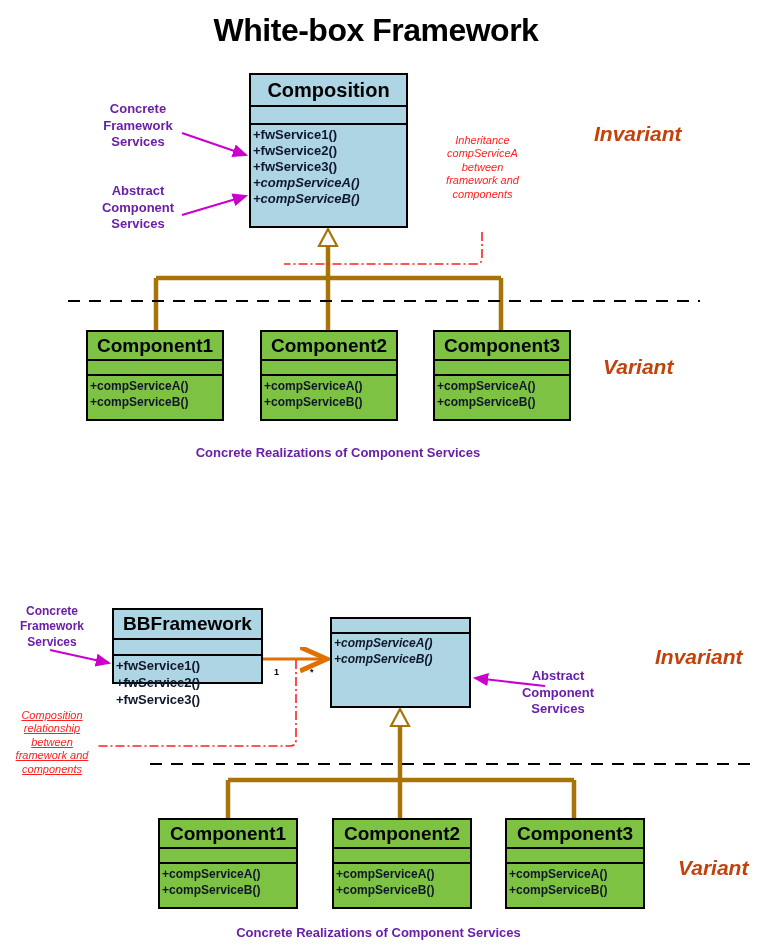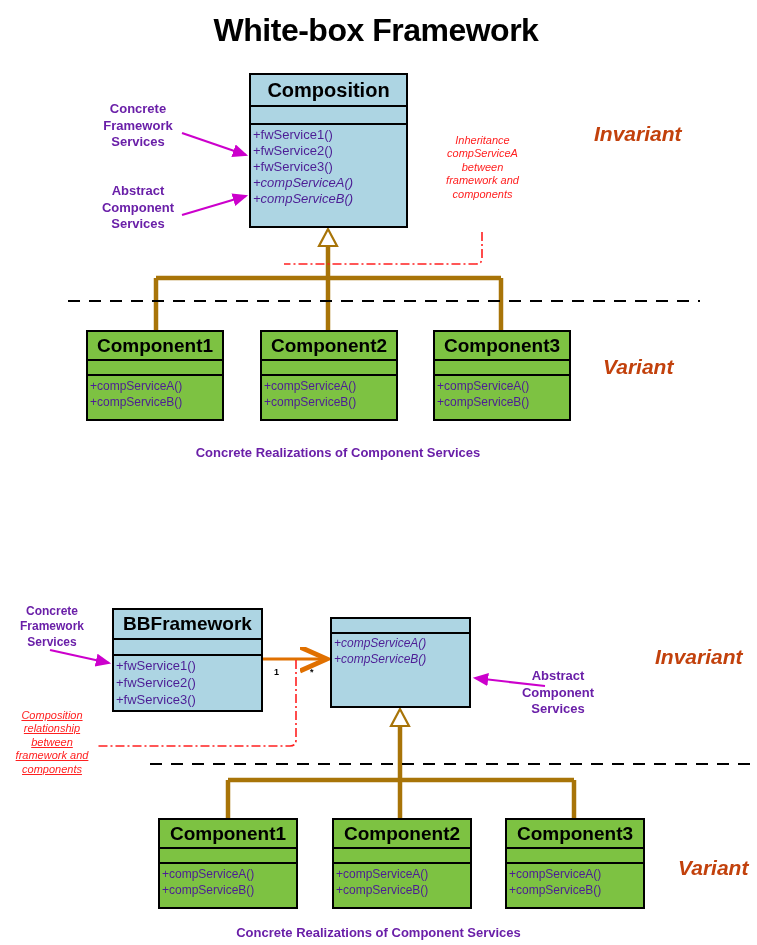--- a/index.html
+++ b/index.html
@@ -49,22 +49,22 @@
   }
   .uml-attrs {
     box-sizing: border-box;
     border-bottom: 2px solid #000000;
   }
   .uml-ops {
     box-sizing: border-box;
     padding-left: 2px;
   }
   .uml-ops .op {
-    font-weight: normal;
-    color: #4c1d95;
+    font-weight: bold;
+    color: #0f172a;
     white-space: nowrap;
     line-height: 1.0;
   }
   .op.italic { font-style: italic; }
   .uml-title.italic { font-style: italic; }
 
   
   .purple-note {
     color: #6A1FA8;
     font-weight: bold;
@@ -223,21 +223,21 @@
     <div class="uml-attrs" style="height:15px;"></div>
     <div class="uml-ops" style="padding-top:4px;">
       <div class="op" style="font-size:12px; margin-bottom:4px;">+compServiceA()</div>
       <div class="op" style="font-size:12px;">+compServiceB()</div>
     </div>
   </div>
 
   <div class="abs purple-caption" style="left:0; top:445px; width:676px; font-size:13px;">Concrete Realizations of Component Services</div>
 
 
-  <div class="abs uml-box" style="left:112px; top:608px; width:151px; height:104px;">
+  <div class="abs uml-box" style="left:112px; top:608px; width:151px; height:76px;">
     <div class="uml-title" style="height:30px; line-height:28px; font-size:19px;">BBFramework</div>
     <div class="uml-attrs" style="height:16px;"></div>
     <div class="uml-ops" style="padding-top:3px;">
       <div class="op" style="font-size:13px; margin-bottom:4px;">+fwService1()</div>
       <div class="op" style="font-size:13px; margin-bottom:4px;">+fwService2()</div>
       <div class="op" style="font-size:13px;">+fwService3()</div>
     </div>
   </div>
 
   <div class="abs uml-box" style="left:330px; top:617px; width:141px; height:91px;">

